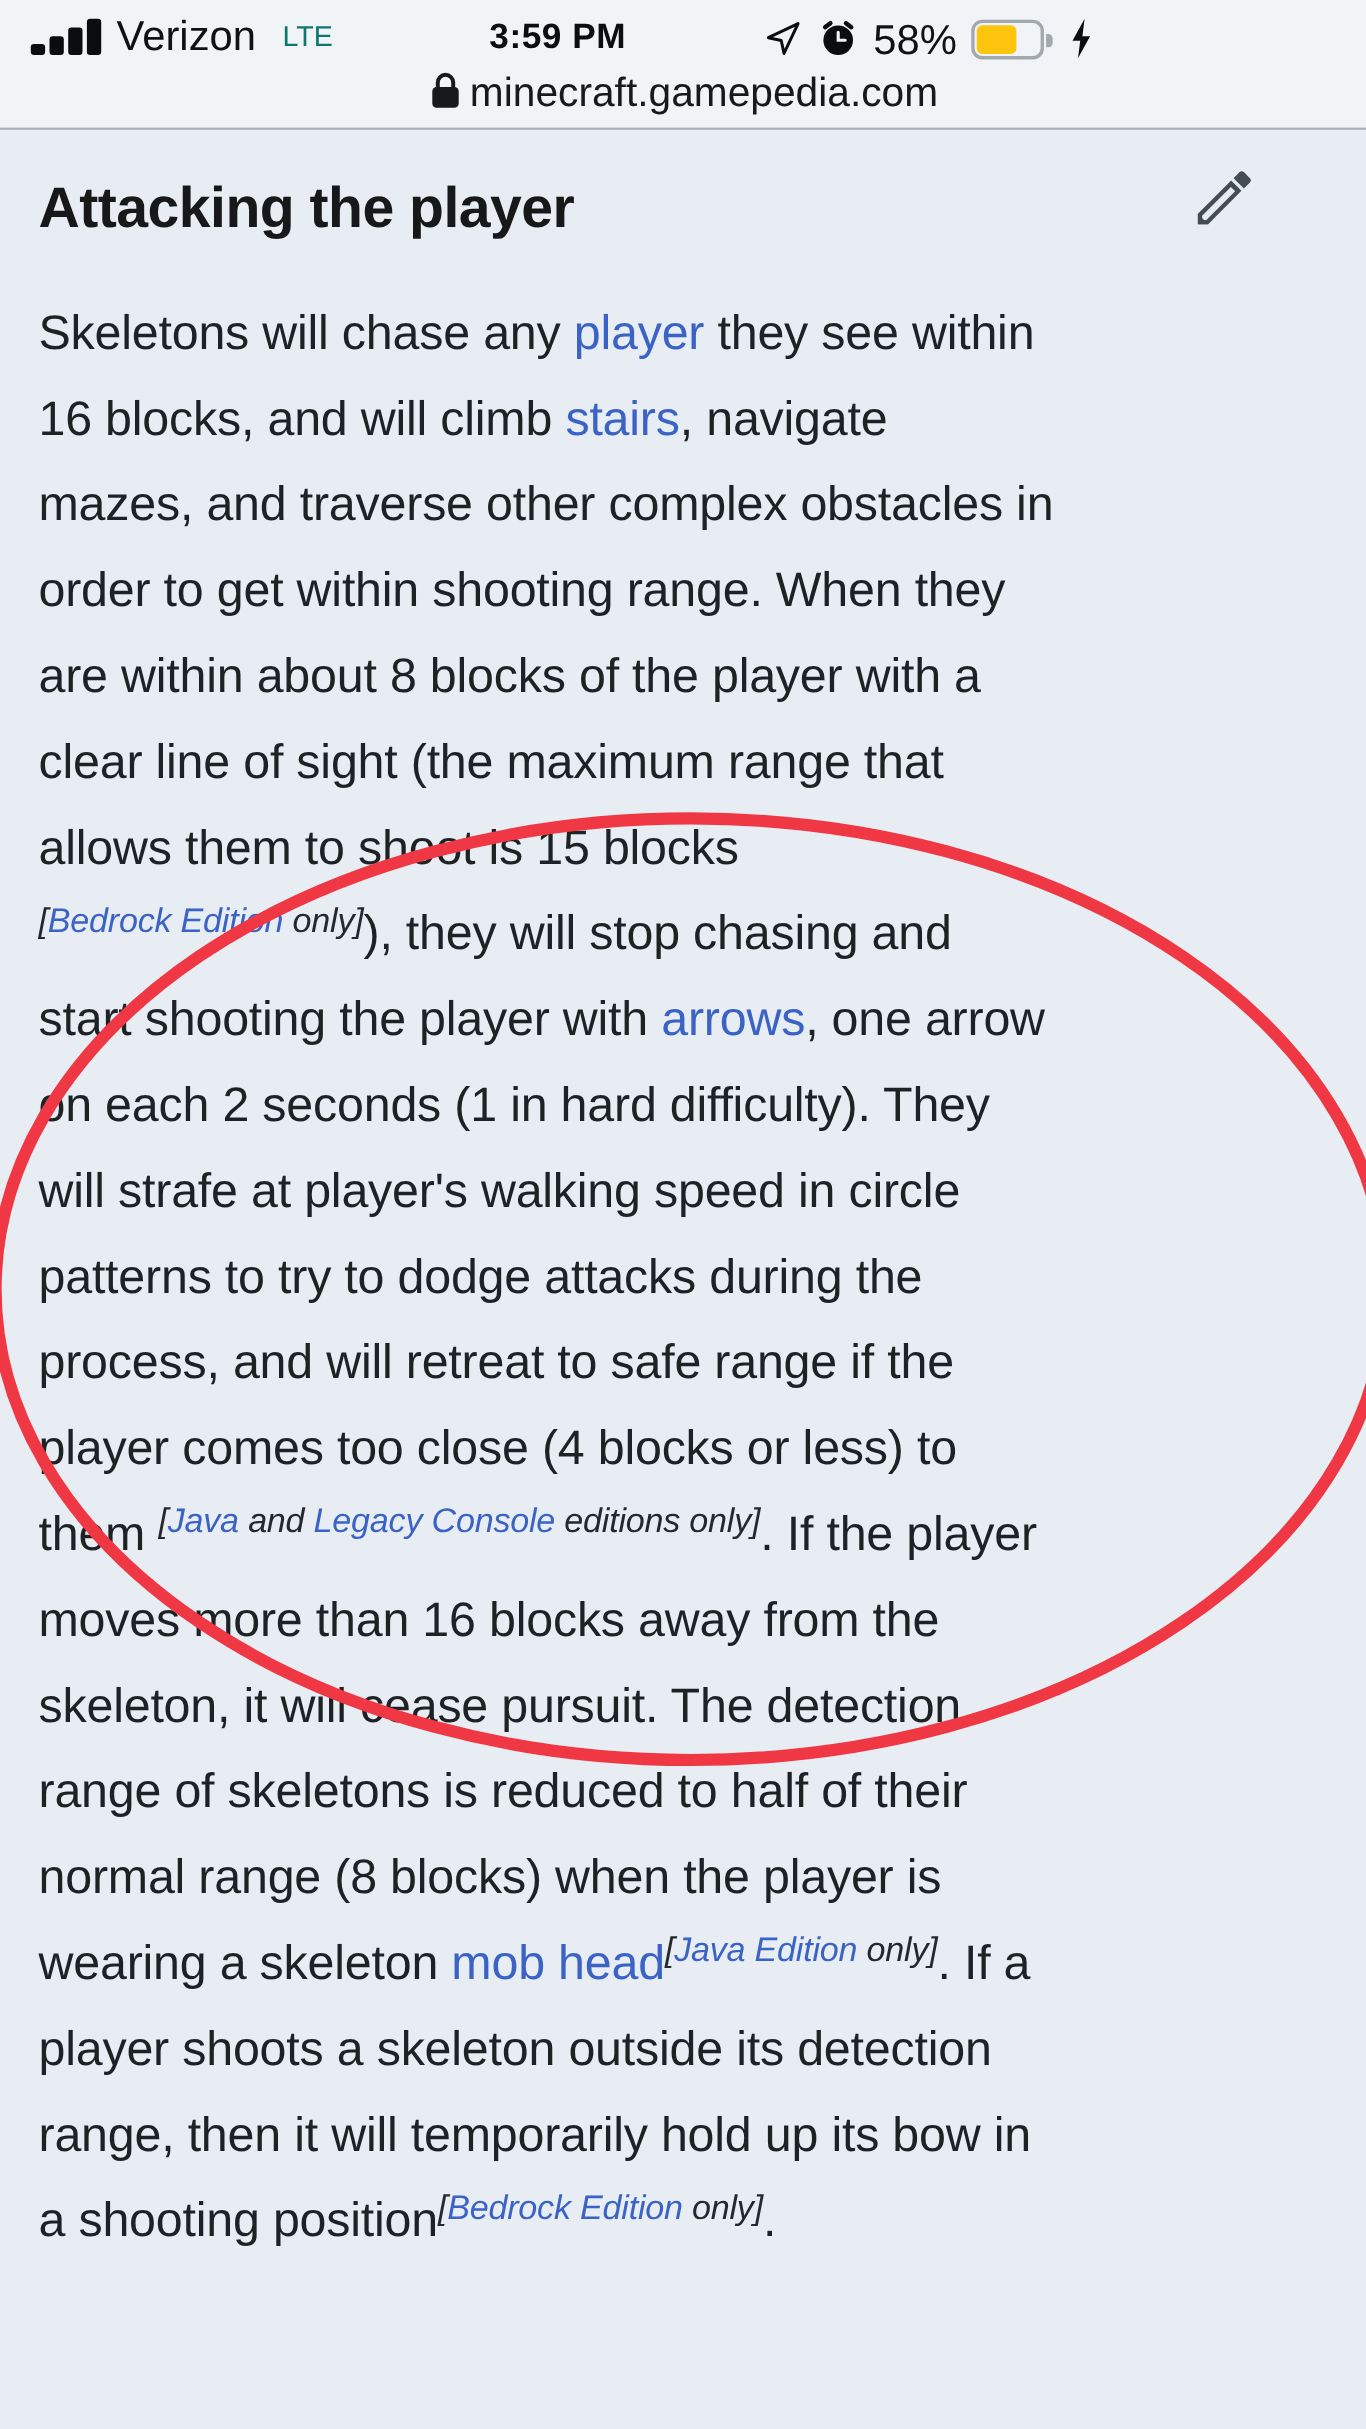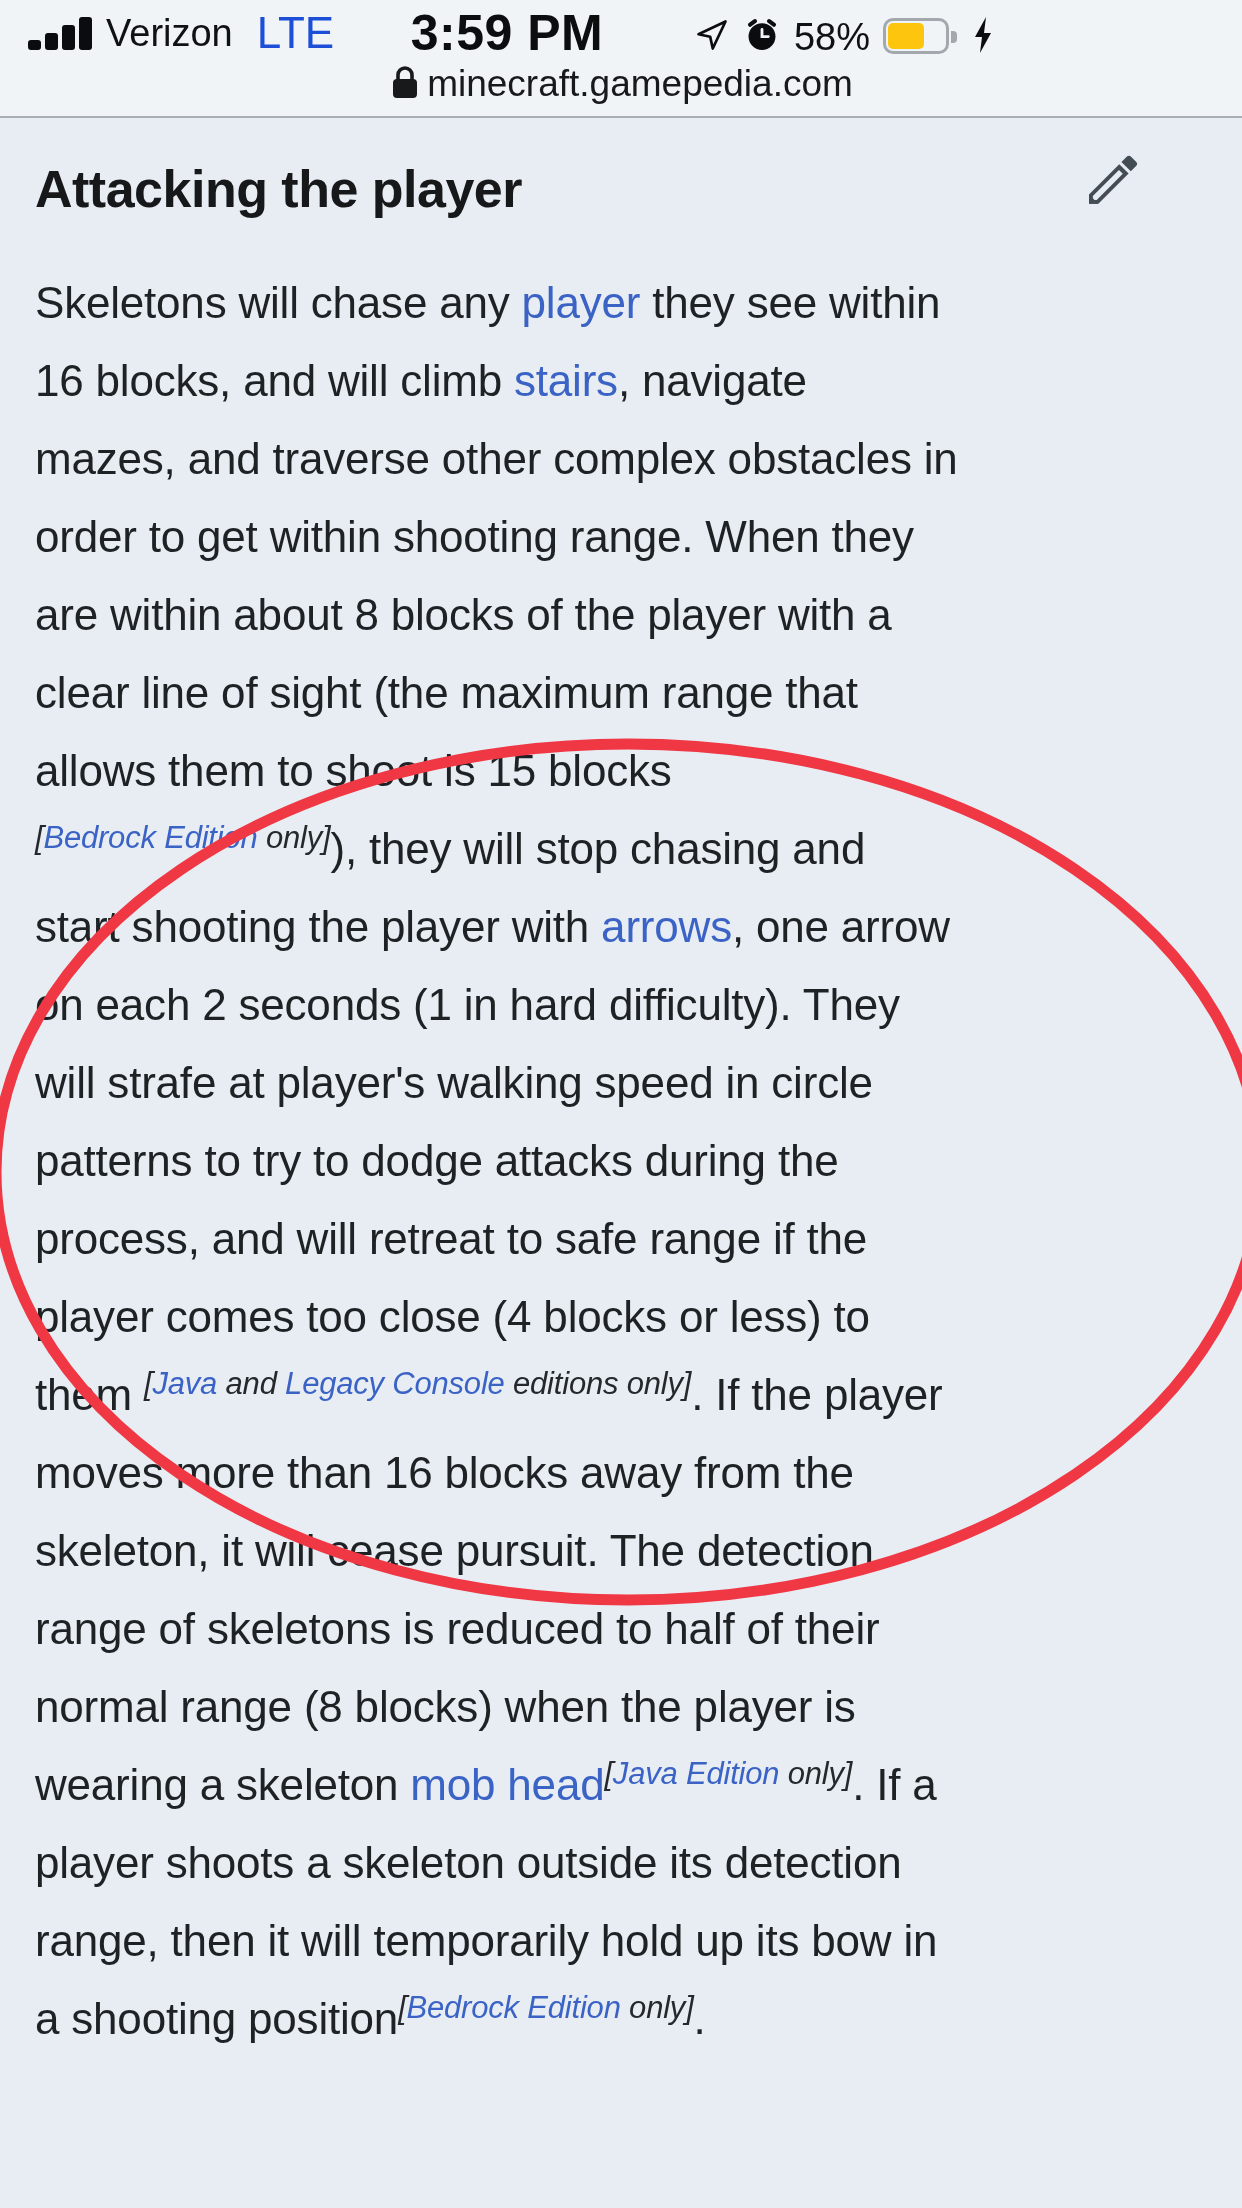--- a/index.html
+++ b/index.html
@@ -13,24 +13,24 @@
   .topbar{
     position:absolute;top:0;left:0;width:1242px;height:118px;
     background:#f0f4f7;border-bottom:2px solid #a9aeb4;box-sizing:border-box;
   }
   .statusrow{
     position:absolute;top:8px;left:0;width:1014px;height:50px;
     display:flex;align-items:center;
   }
   .leftgroup{display:flex;align-items:center;margin-left:28px;gap:14px;}
   .carrier{font-size:38px;color:#101113;}
-  .network{font-size:44px;color:#1d4ed8;margin-left:10px;}
+  .network{font-size:26px;color:#0f766e;margin-left:10px;}
   .clock{
     position:absolute;left:0;right:0;text-align:center;
-    font-size:50px;font-weight:700;color:#0c0d0e;letter-spacing:.5px;
+    font-size:32px;font-weight:700;color:#0c0d0e;letter-spacing:.5px;
   }
   .rightgroup{position:absolute;right:16px;top:4px;height:50px;display:flex;align-items:center;gap:13px;}
   .sigbars{display:flex;align-items:flex-end;gap:4px;height:34px;}
   .sigbars i{display:block;width:13px;background:#0b0c0d;border-radius:3px;}
   .battpct{font-size:38px;color:#101113;}
   .battery{position:relative;width:78px;height:38px;}
   .battbody{position:absolute;left:0;top:0;width:66px;height:36px;border:3px solid #a2a8ae;border-radius:10px;box-sizing:border-box;}
   .battfill{position:absolute;left:5px;top:5px;height:26px;border-radius:5px;}
   .battnub{position:absolute;right:4px;top:13px;width:6px;height:12px;background:#a2a8ae;border-radius:0 4px 4px 0;}
   .urlrow{

